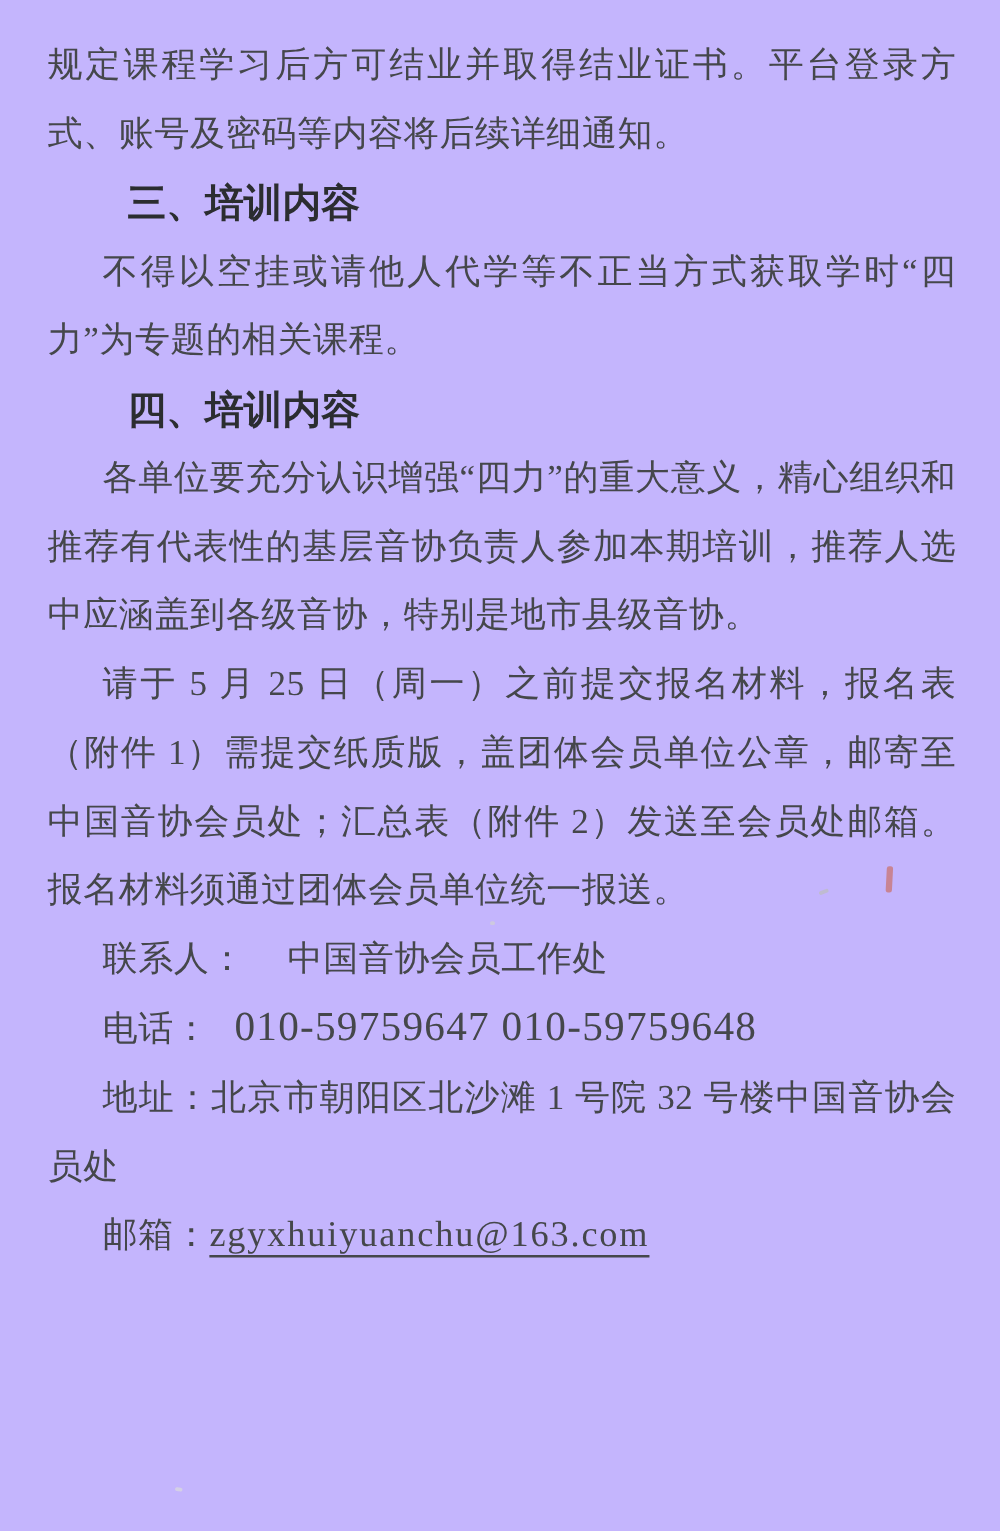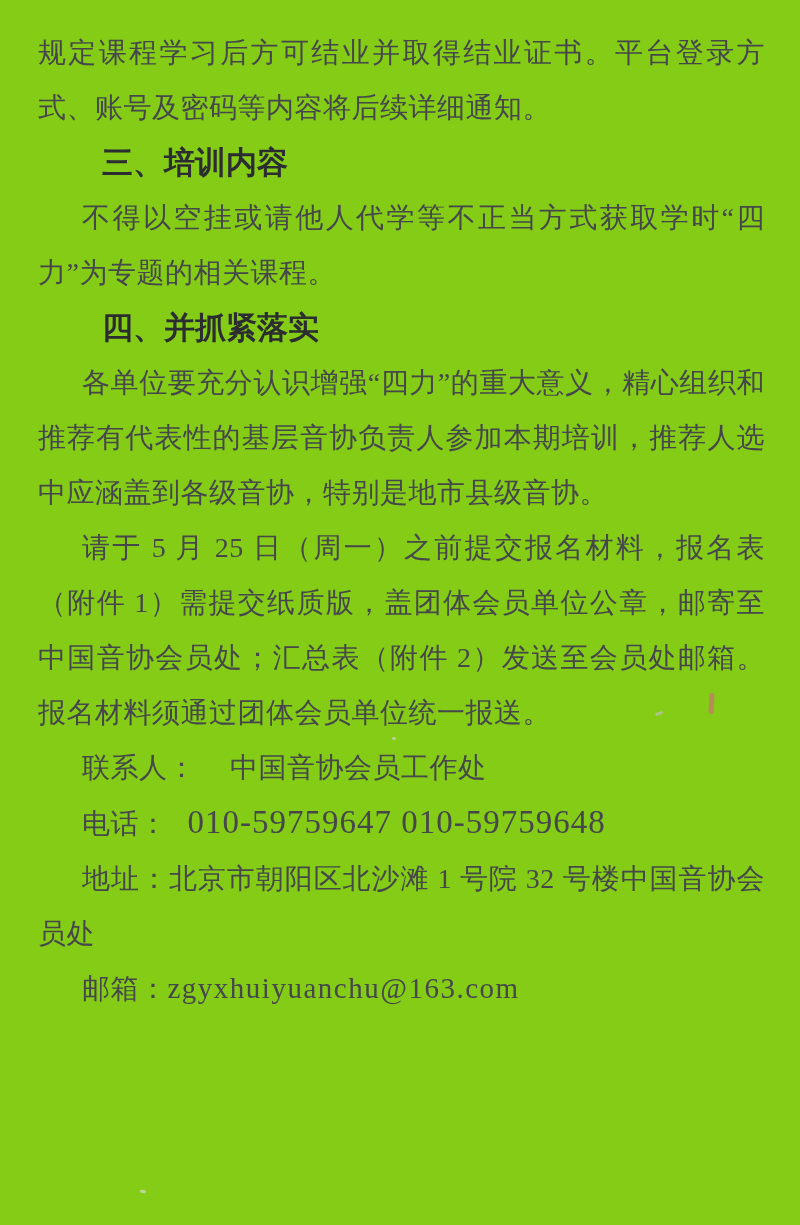--- a/index.html
+++ b/index.html
@@ -1,19 +1,19 @@
 <!DOCTYPE html>
 <html><head>
 <meta charset="utf-8">
 <style>
   html,body{margin:0;padding:0;background:#ffffff;}
   .page{
     position:relative;
     width:800px;height:1225px;
-    background:#84cc16;
+    background:#c4b5fd;
     overflow:hidden;
     font-family:"Liberation Serif","DejaVu Serif",serif;
     color:#45474b;
     box-sizing:border-box;
   }
   .content{padding:25px 35px 0 38px;}
   p.body{
     margin:0;
     font-size:28px;
     line-height:55px;
@@ -41,20 +41,21 @@
   .gap-sm{display:inline-block;width:20px;}
   .num{
     font-family:"Liberation Serif","DejaVu Serif",serif;
     font-size:33px;
     letter-spacing:1px;
   }
   .email{
     font-family:"Liberation Serif","DejaVu Serif",serif;
     font-size:29px;
     letter-spacing:1.5px;
+    text-decoration:underline;
     text-underline-offset:7px;
     text-decoration-thickness:2px;
   }
   .artifact{
     position:absolute;
     border-radius:2px;
   }
   #red-mark{
     width:5px;height:21px;
     transform:rotate(3deg);
@@ -66,21 +67,21 @@
 
 <div class="page" id="page">
   <div class="content">
 
     <p class="body">规定课程学习后方可结业并取得结业证书。平台登录方式、账号及密码等内容将后续详细通知。</p>
 
     <h3 class="heading">三、培训内容</h3>
 
     <p class="body indent">不得以空挂或请他人代学等不正当方式获取学时“四力”为专题的相关课程。</p>
 
-    <h3 class="heading">四、并抓紧落实</h3>
+    <h3 class="heading">四、培训内容</h3>
 
     <p class="body indent">各单位要充分认识增强“四力”的重大意义，精心组织和推荐有代表性的基层音协负责人参加本期培训，推荐人选中应涵盖到各级音协，特别是地市县级音协。</p>
 
     <p class="body indent">请于 5 月 25 日（周一）之前提交报名材料，报名表（附件 1）需提交纸质版，盖团体会员单位公章，邮寄至中国音协会员处；汇总表（附件 2）发送至会员处邮箱。报名材料须通过团体会员单位统一报送。</p>
 
 
     <p class="contact">
       <span>联系人：</span><span class="gap-lg"></span><span>中国音协会员工作处</span>
     </p>
 

